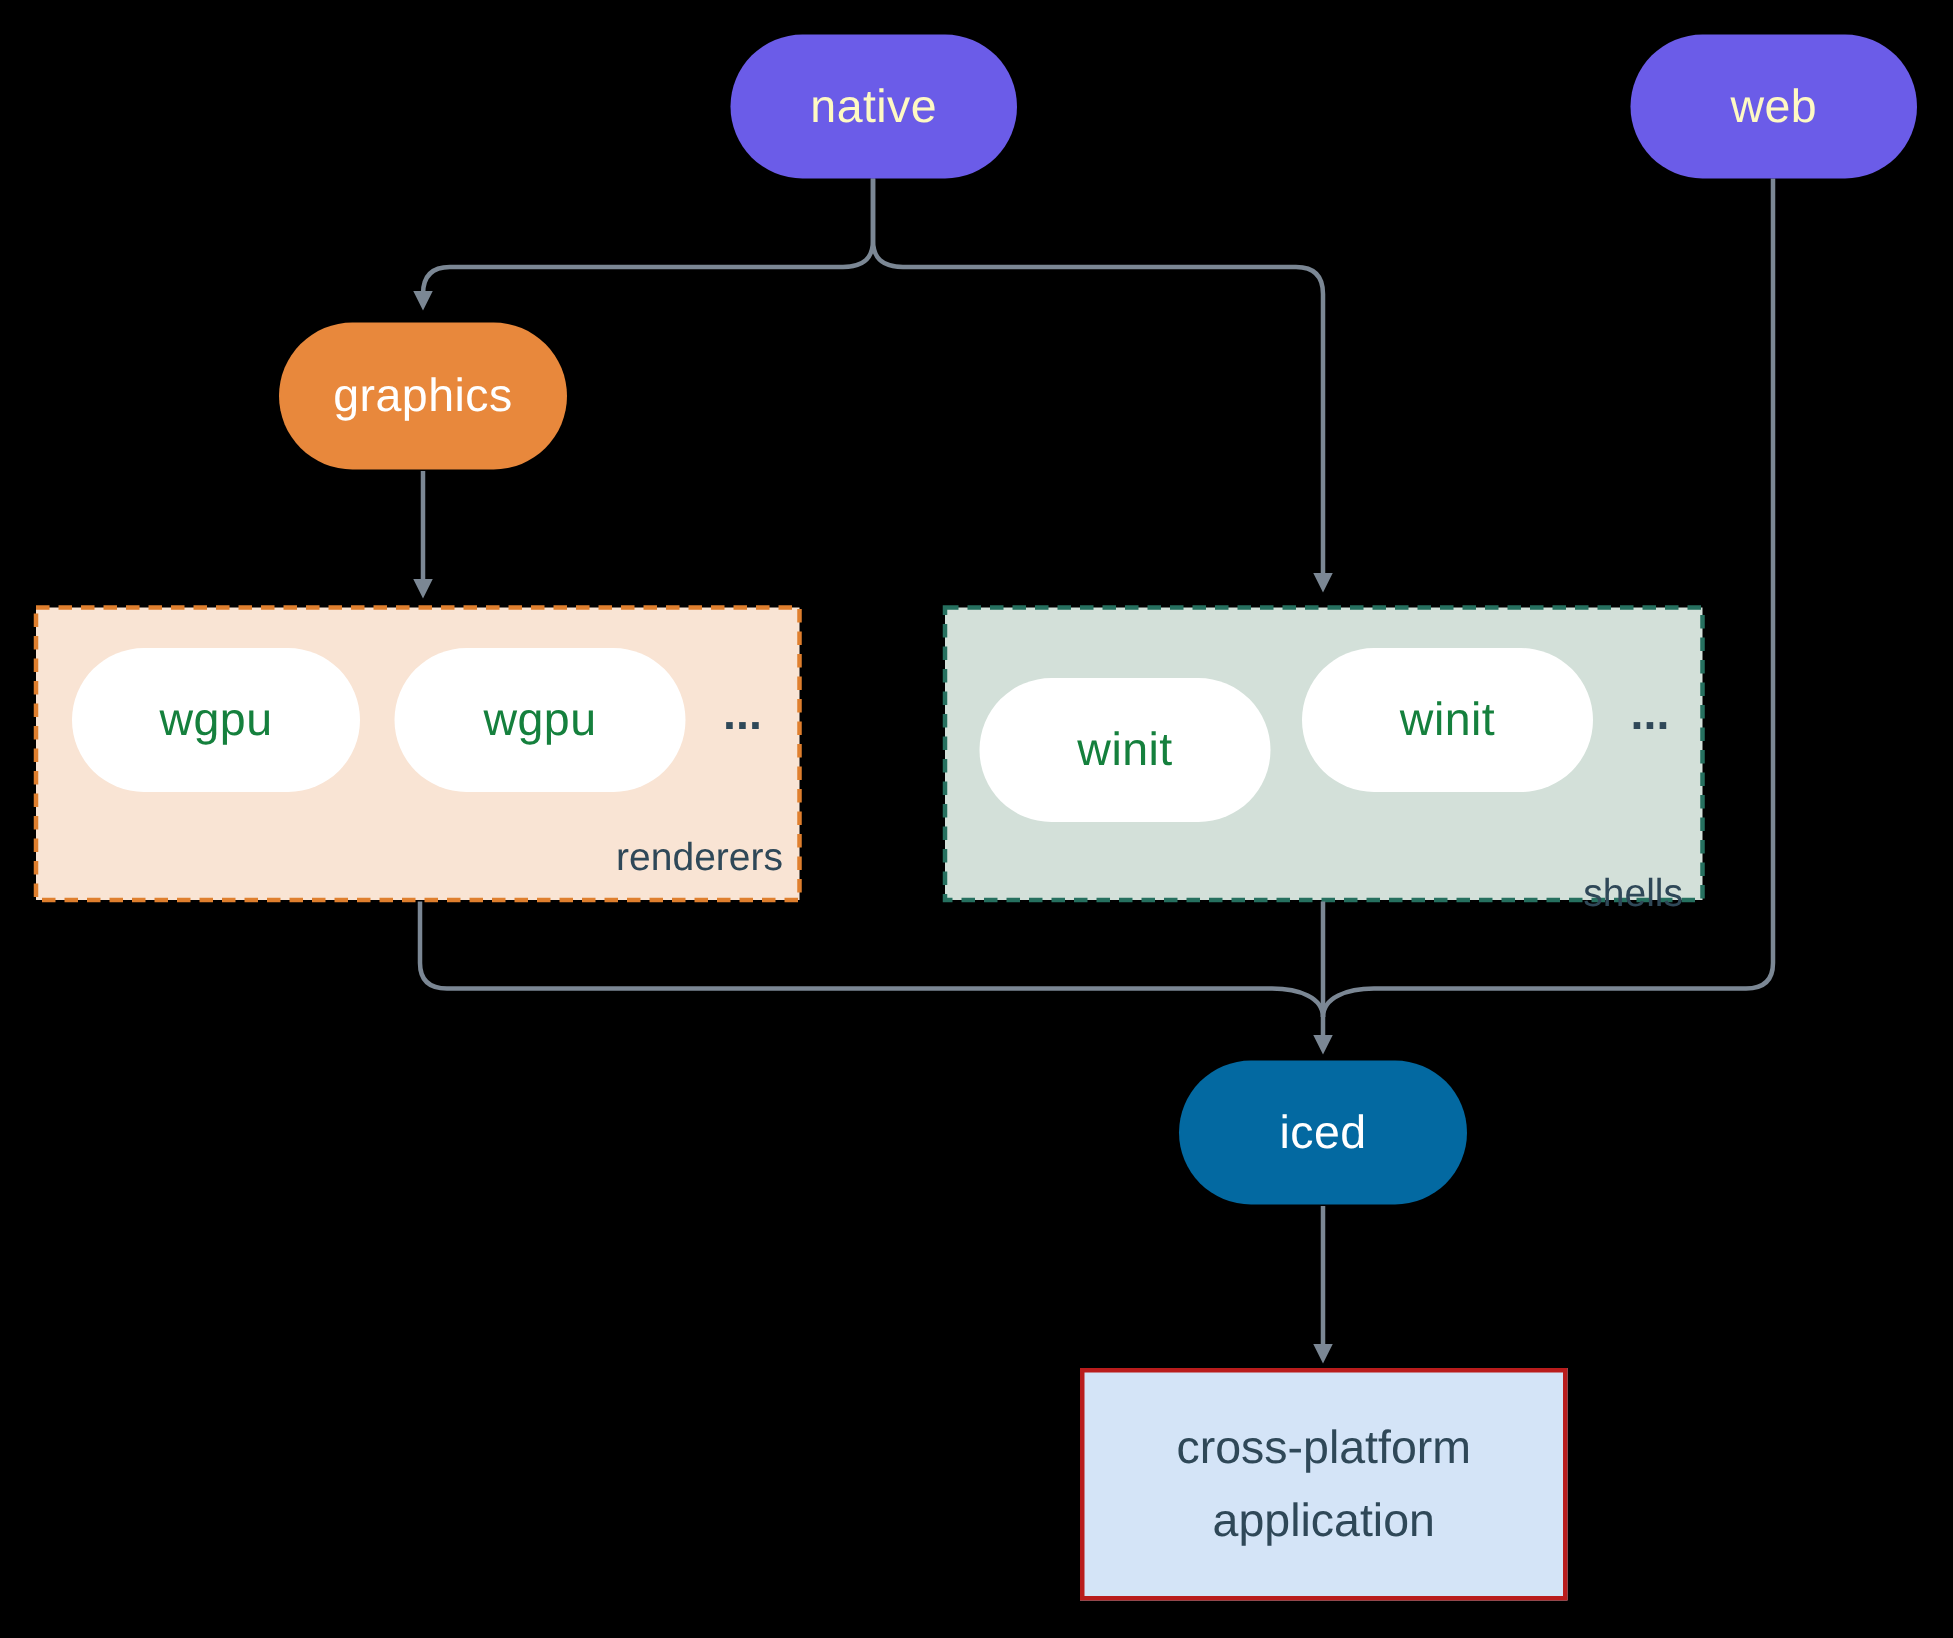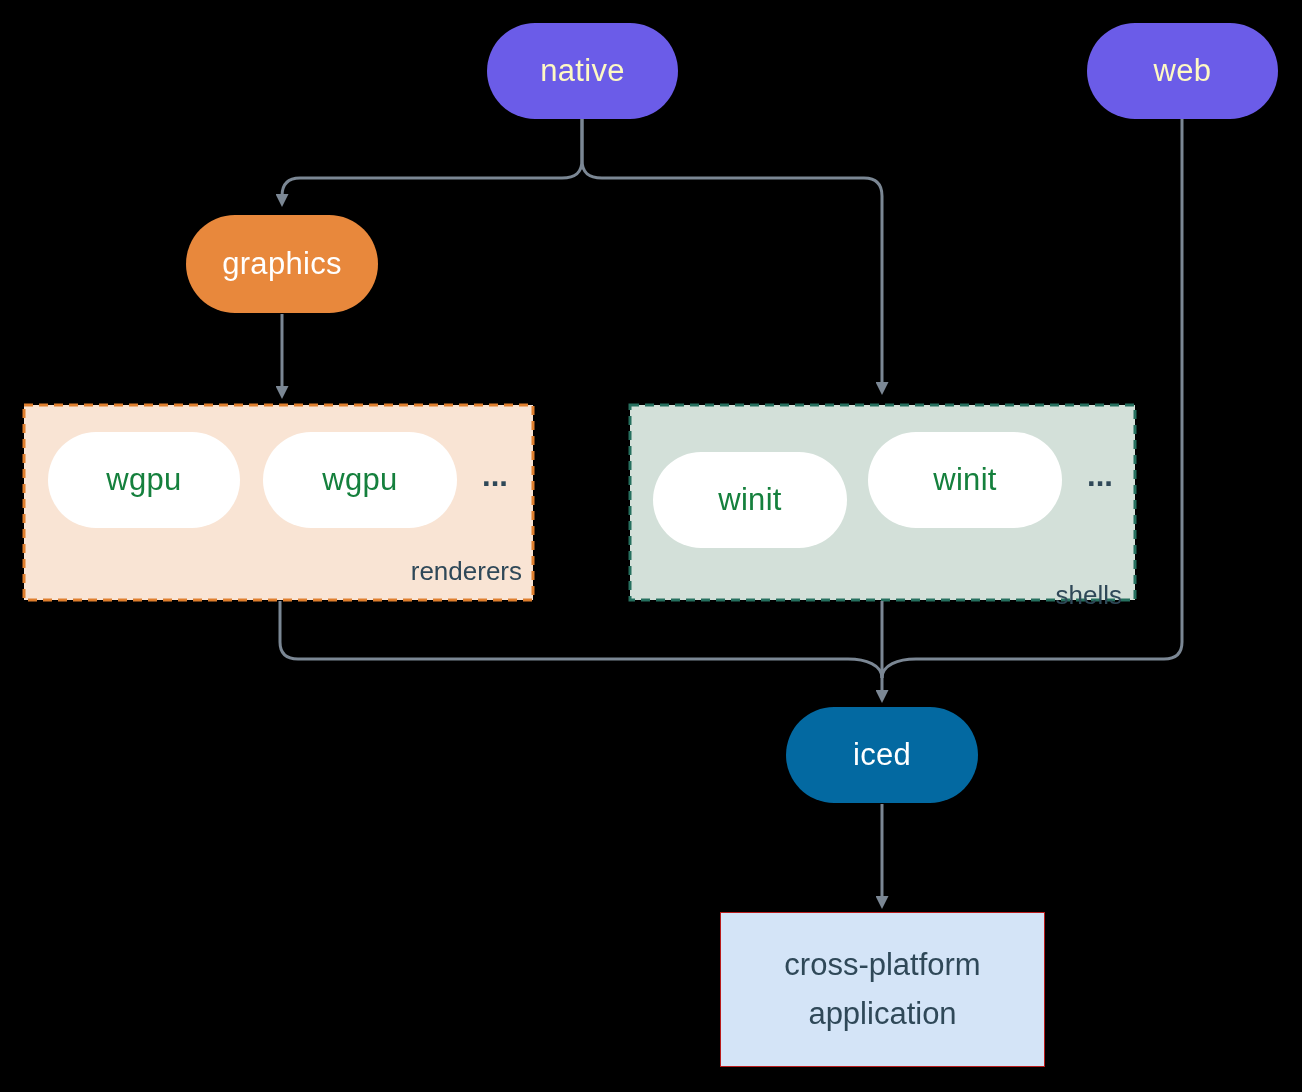--- a/index.html
+++ b/index.html
@@ -62,21 +62,21 @@
     text-align: right;
   }
   .app-box {
     position: absolute;
     left: 720px;
     top: 912px;
     width: 325px;
     height: 155px;
     box-sizing: border-box;
     background: #d4e4f7;
-    border: 1px solid #b91c1c;
+    border: 3px solid #b91c1c;
     display: flex;
     align-items: center;
     justify-content: center;
     text-align: center;
     font-size: 31px;
     line-height: 1.55;
     color: #2f4858;
     padding: 0 18px;
   }
 </style>

